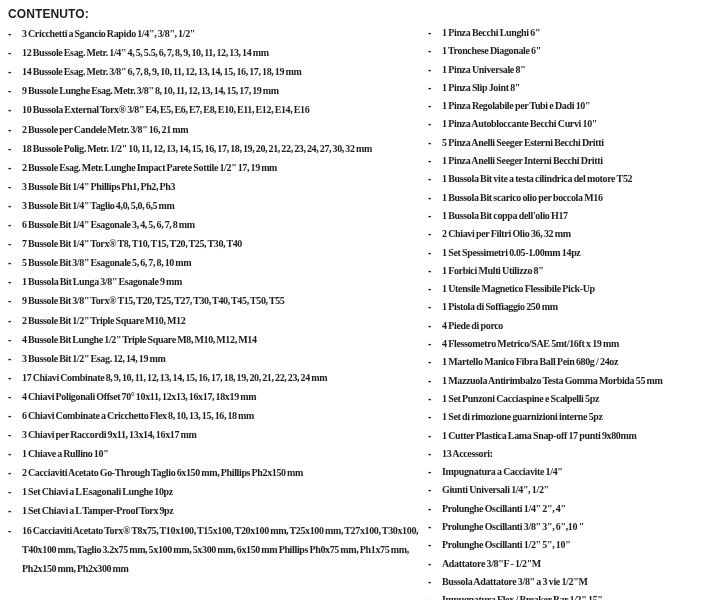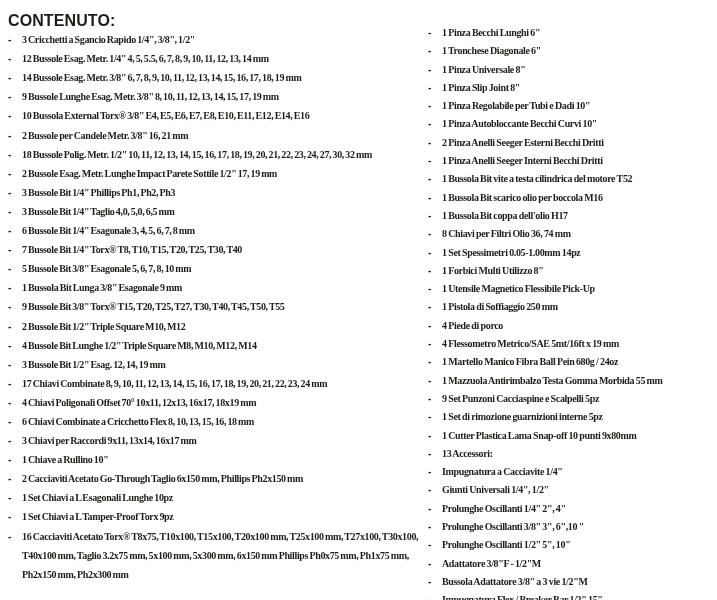--- a/index.html
+++ b/index.html
@@ -35,25 +35,24 @@
   .col-right {
     width: 285px;
     margin-left: 8px;
     padding-top: 19px;
     font-size: 10px;
     letter-spacing: -0.35px;
     word-spacing: -0.6px;
     line-height: 18.3px;
   }
   .doc-title {
-    font-size: 16px;
+    font-size: 12px;
     letter-spacing: 0.1px;
     line-height: 19.1px;
     text-transform: uppercase;
-    margin-top: 6px;
   }
   .item {
     display: flex;
     align-items: flex-start;
   }
   .dash {
     flex: none;
     width: 14px;
   }
   .txt {
@@ -239,21 +238,21 @@
           <span class="txt">1 Pinza Regolabile per Tubi e Dadi 10"</span>
         </div>
 
         <div class="item">
           <span class="dash">-</span>
           <span class="txt">1 Pinza Autobloccante Becchi Curvi 10"</span>
         </div>
 
         <div class="item">
           <span class="dash">-</span>
-          <span class="txt">2 Pinza Anelli Seeger Esterni Becchi Dritti</span>
+          <span class="txt">5 Pinza Anelli Seeger Esterni Becchi Dritti</span>
         </div>
 
         <div class="item">
           <span class="dash">-</span>
           <span class="txt">1 Pinza Anelli Seeger Interni Becchi Dritti</span>
         </div>
 
         <div class="item">
           <span class="dash">-</span>
           <span class="txt">1 Bussola Bit vite a testa cilindrica del motore T52</span>
@@ -264,21 +263,21 @@
           <span class="txt">1 Bussola Bit scarico olio per boccola M16</span>
         </div>
 
         <div class="item">
           <span class="dash">-</span>
           <span class="txt">1 Bussola Bit coppa dell'olio H17</span>
         </div>
 
         <div class="item">
           <span class="dash">-</span>
-          <span class="txt">8 Chiavi per Filtri Olio 36, 74 mm</span>
+          <span class="txt">2 Chiavi per Filtri Olio 36, 32 mm</span>
         </div>
 
         <div class="item">
           <span class="dash">-</span>
           <span class="txt">1 Set Spessimetri 0.05-1.00mm 14pz</span>
         </div>
 
         <div class="item">
           <span class="dash">-</span>
           <span class="txt">1 Forbici Multi Utilizzo 8"</span>
@@ -309,31 +308,31 @@
           <span class="txt">1 Martello Manico Fibra Ball Pein 680g / 24oz</span>
         </div>
 
         <div class="item">
           <span class="dash">-</span>
           <span class="txt">1 Mazzuola Antirimbalzo Testa Gomma Morbida 55 mm</span>
         </div>
 
         <div class="item">
           <span class="dash">-</span>
-          <span class="txt">9 Set Punzoni Cacciaspine e Scalpelli 5pz</span>
+          <span class="txt">1 Set Punzoni Cacciaspine e Scalpelli 5pz</span>
         </div>
 
         <div class="item">
           <span class="dash">-</span>
           <span class="txt">1 Set di rimozione guarnizioni interne 5pz</span>
         </div>
 
         <div class="item">
           <span class="dash">-</span>
-          <span class="txt">1 Cutter Plastica Lama Snap-off 10 punti 9x80mm</span>
+          <span class="txt">1 Cutter Plastica Lama Snap-off 17 punti 9x80mm</span>
         </div>
 
         <div class="item">
           <span class="dash">-</span>
           <span class="txt">13 Accessori:</span>
         </div>
 
         <div class="item">
           <span class="dash">-</span>
           <span class="txt">Impugnatura a Cacciavite 1/4"</span>

